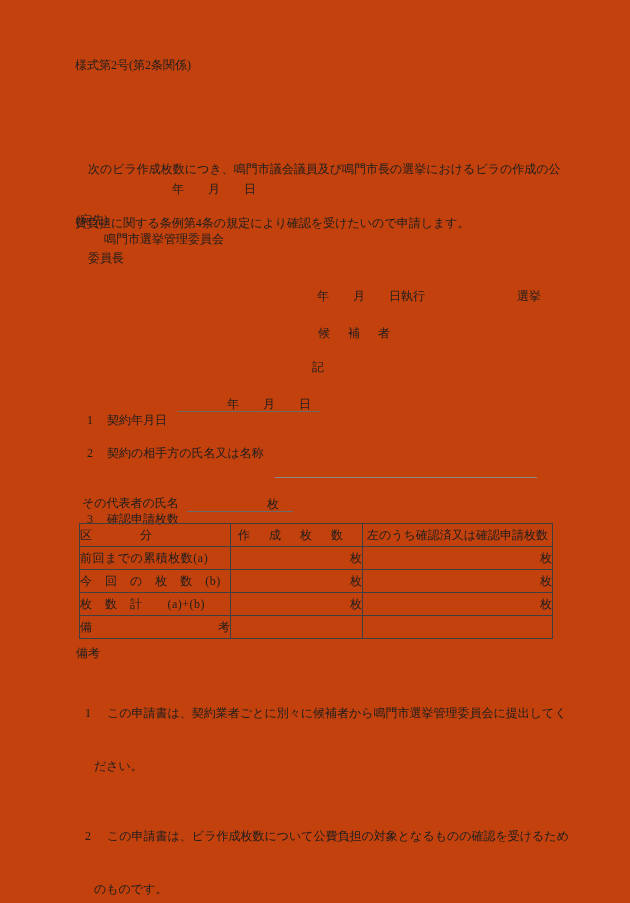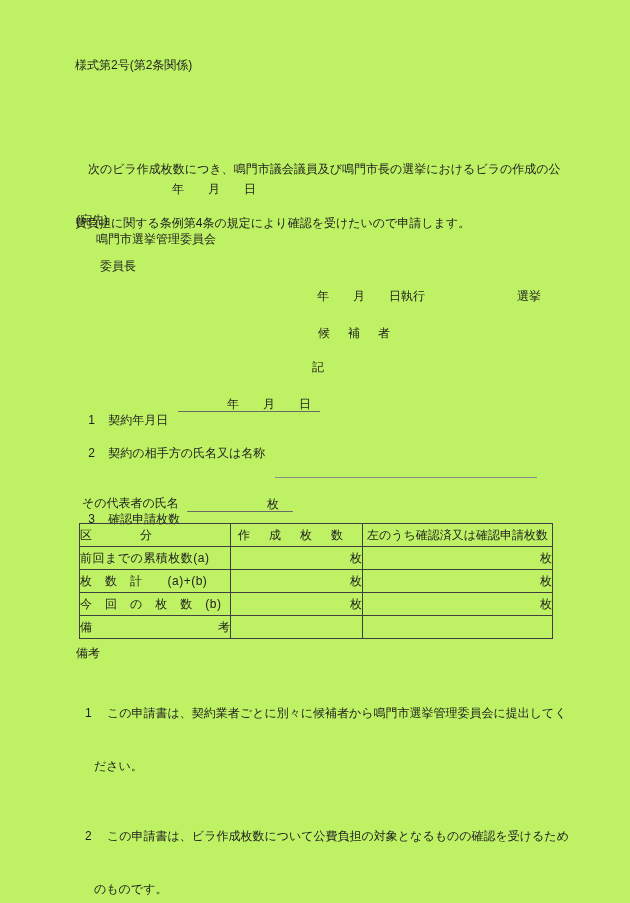--- a/index.html
+++ b/index.html
@@ -1,35 +1,35 @@
 <!DOCTYPE html>
 <html lang="ja"><head>
 <meta charset="utf-8">
 <style>
   html,body{margin:0;padding:0;background:#e8e8e8;}
   .page{
     position:relative;
     width:630px;height:903px;
     margin:0 auto;
-    background:#bef264;
+    background:#c2410c;
     color:#1e1e1e;
-    font-family:Liberation Sans, sans-serif;
+    font-family:Liberation Serif, serif;
     font-size:12px;
     overflow:hidden;
   }
   .abs{position:absolute;line-height:14px;white-space:pre;}
   .form-number{left:75px;top:58px;}
   .title-wrap{left:0;right:0;top:89px;text-align:center;font-size:13px;}
   .title-wrap span{letter-spacing:6px;margin-right:-6px;}
   .intro{left:75px;top:124px;width:486px;line-height:18px;}
   .intro .indent{text-indent:13px;}
   .date-line{left:172px;top:182px;}
   .addr-label{left:76px;top:213px;}
-  .addr-org{left:96px;top:232px;}
-  .addr-role{left:100px;top:251px;margin-top:8px;}
+  .addr-org{left:104px;top:232px;}
+  .addr-role{left:88px;top:251px;}
   .election-date{left:317px;top:289px;}
   .election-suffix{left:517px;top:289px;}
   .candidate{left:318px;top:326px;letter-spacing:18px;}
   .ki{left:312px;top:360px;}
   .item{white-space:pre;}
   .item-num{display:inline-block;width:20px;}
   .item1{left:75px;top:399px;}
   .item2-l1{left:75px;top:432px;}
   .item2-l2{left:82px;top:449px;}
   .item2-l3{left:82px;top:481px;margin-top:15px;}
@@ -110,26 +110,26 @@
       <td class="th-kubun">区　　　　分</td>
       <td class="th-sakusei">作成枚数</td>
       <td class="th-hidari">左のうち確認済又は確認申請枚数</td>
     </tr>
     <tr>
       <td class="td-label">前回までの累積枚数(a)</td>
       <td class="td-unit">枚</td>
       <td class="td-unit">枚</td>
     </tr>
     <tr>
-      <td class="td-label">枚　数　計　　(a)+(b)</td>
+      <td class="td-label">今　回　の　枚　数　(b)</td>
       <td class="td-unit">枚</td>
       <td class="td-unit">枚</td>
     </tr>
     <tr>
-      <td class="td-label">今　回　の　枚　数　(b)</td>
+      <td class="td-label">枚　数　計　　(a)+(b)</td>
       <td class="td-unit">枚</td>
       <td class="td-unit">枚</td>
     </tr>
     <tr>
       <td class="td-biko">備考</td>
       <td></td>
       <td></td>
     </tr>
   </tbody>
     </table>

